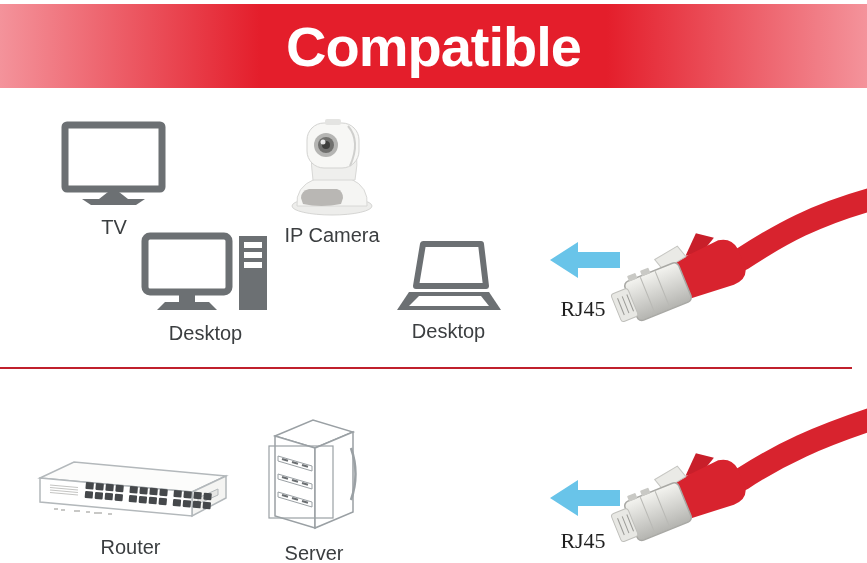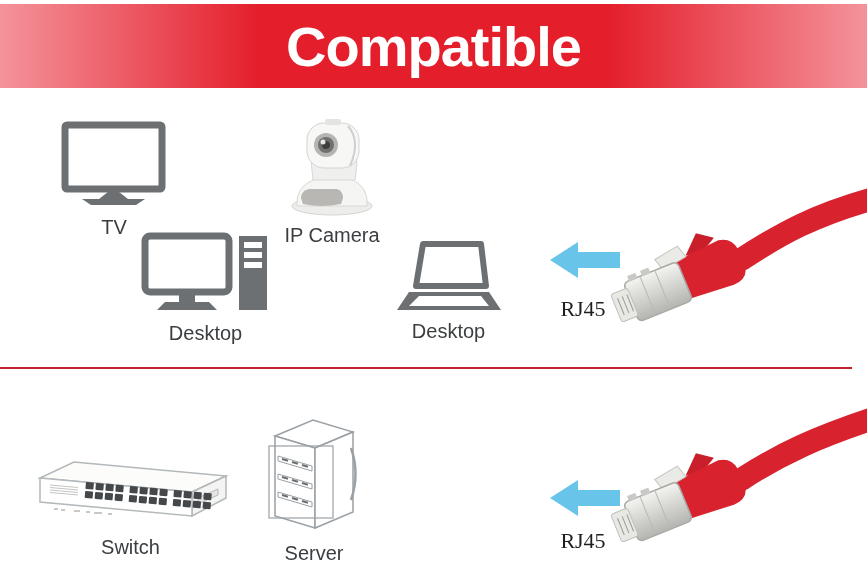--- a/index.html
+++ b/index.html
@@ -166,21 +166,21 @@
       </g>
       <g fill="#c8c8c6">
         <rect x="24" y="56" width="4" height="2"></rect>
           <rect x="31" y="57" width="4" height="2"></rect>
           <rect x="44" y="58" width="6" height="2"></rect>
         <rect x="56" y="59" width="4" height="2"></rect>
           <rect x="64" y="60" width="8" height="2"></rect>
           <rect x="78" y="61" width="4" height="2"></rect>
       </g>
     </svg>
-    <figcaption>Switch</figcaption>
+    <figcaption>Router</figcaption>
   </figure>
 
   <figure class="device" style="left:258px;top:412px;width:112px;">
     <svg width="110" height="124" viewBox="0 0 110 124">
       <g fill="#ffffff" stroke="#9aa0a4" stroke-width="1.5">
         <polygon points="16,24 54,8 94,20 56,36"></polygon>
         <polygon points="16,24 56,36 56,116 16,104"></polygon>
         <polygon points="56,36 94,20 94,100 56,116"></polygon>
       </g>
       <rect x="10" y="34" width="64" height="72" fill="none" stroke="#9aa0a4" stroke-width="1.2"></rect>

